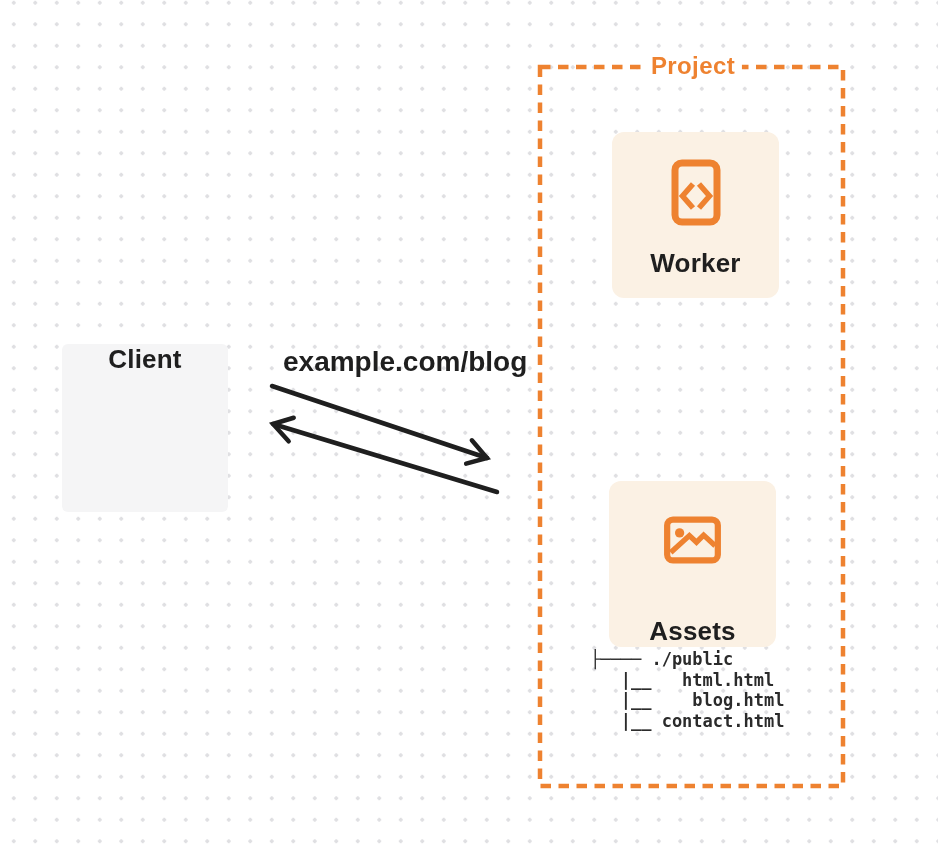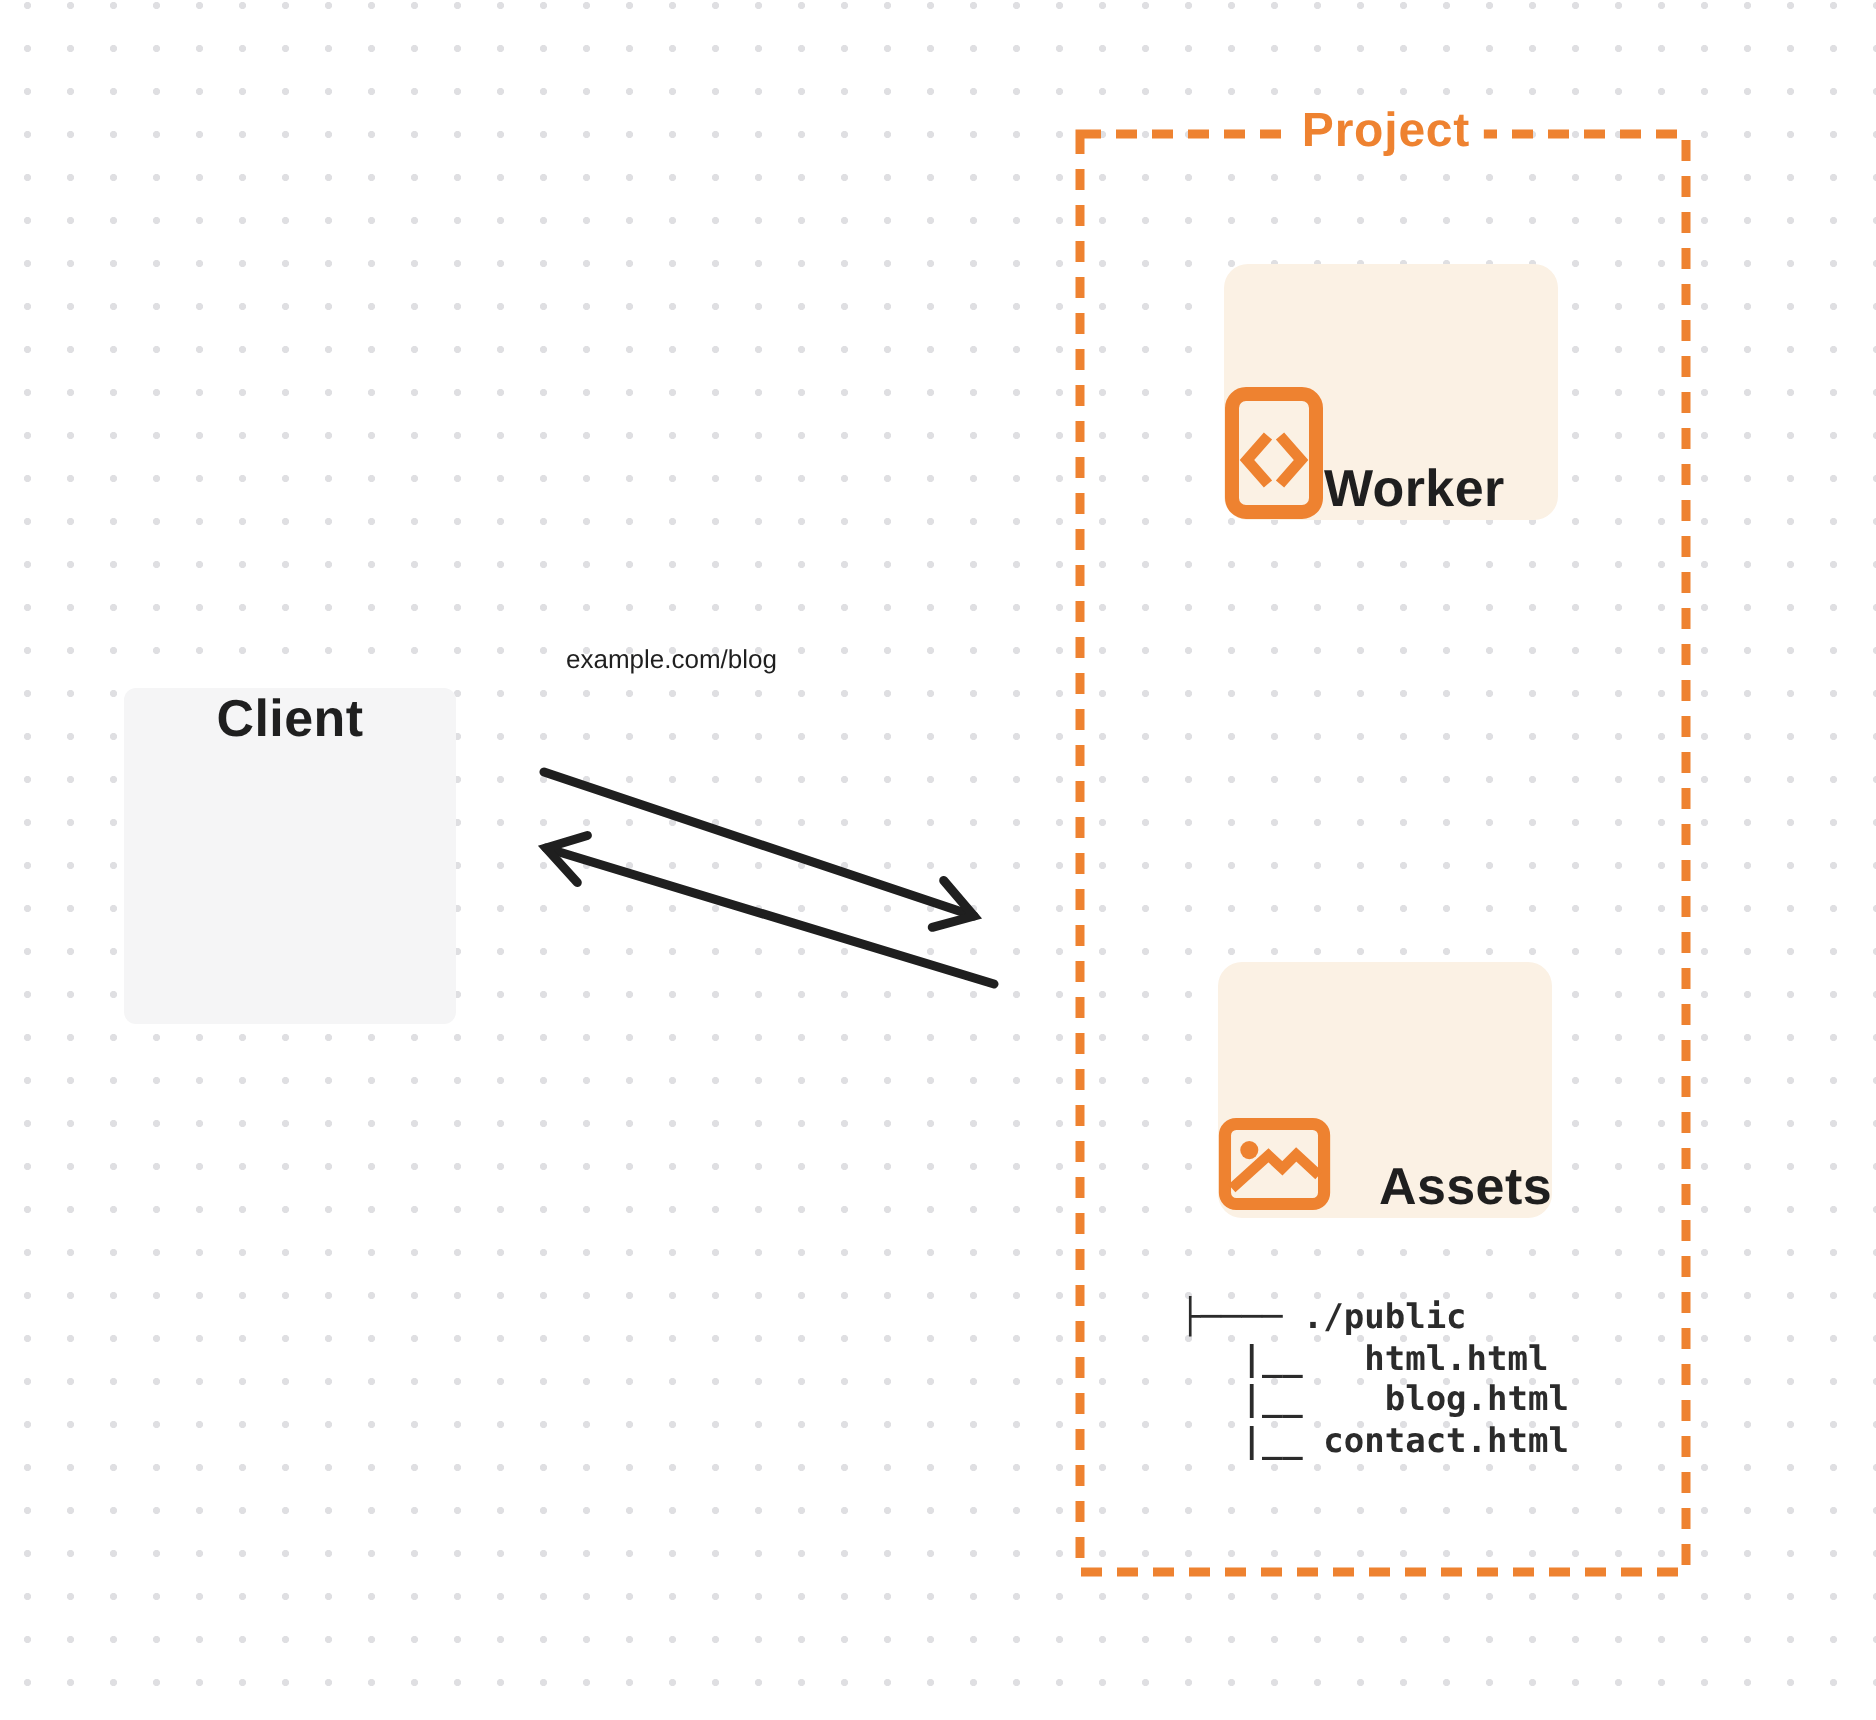--- a/index.html
+++ b/index.html
@@ -55,49 +55,49 @@
 
   .node-label {
     font-weight: bold;
     font-size: 26px;
     letter-spacing: 0.2px;
     color: var(--ink, #1F1F1F);
   }
 
   .request-label {
     position: absolute;
-    left: 283px; top: 318px;
-    font-weight: normal;
-    font-size: 13px;
+    left: 283px; top: 350px;
+    font-weight: bold;
+    font-size: 28px;
     line-height: 24px;
     color: var(--ink, #1F1F1F);
   }
 
   .project-label {
     position: absolute;
     left: 693px; top: 51px;
     transform: translateX(-50%);
     background: #ffffff;
     padding: 0 7px;
     font-weight: bold;
     font-size: 24px;
     line-height: 30px;
     letter-spacing: 0.4px;
     color: var(--accent-orange, #EE8230);
     white-space: nowrap;
   }
 
   .card {
     position: absolute;
-    width: 167px; height: 128px;
+    width: 167px; height: 166px;
     border-radius: 12px;
     background: var(--card-bg, #FBF1E4);
     display: flex;
-    flex-direction: row;
-    align-items: flex-end;
+    flex-direction: column;
+    align-items: center;
   }
   .worker-card { left: 612px; top: 132px; }
   .assets-card { left: 609px; top: 481px; gap: 24px; }
 
   .worker-card .icon { margin-top: 27px; }
   .assets-card .icon { margin-top: 35px; }
 
   .icon .oi-stroke {
     fill: none;
     stroke: var(--accent-orange, #EE8230);

